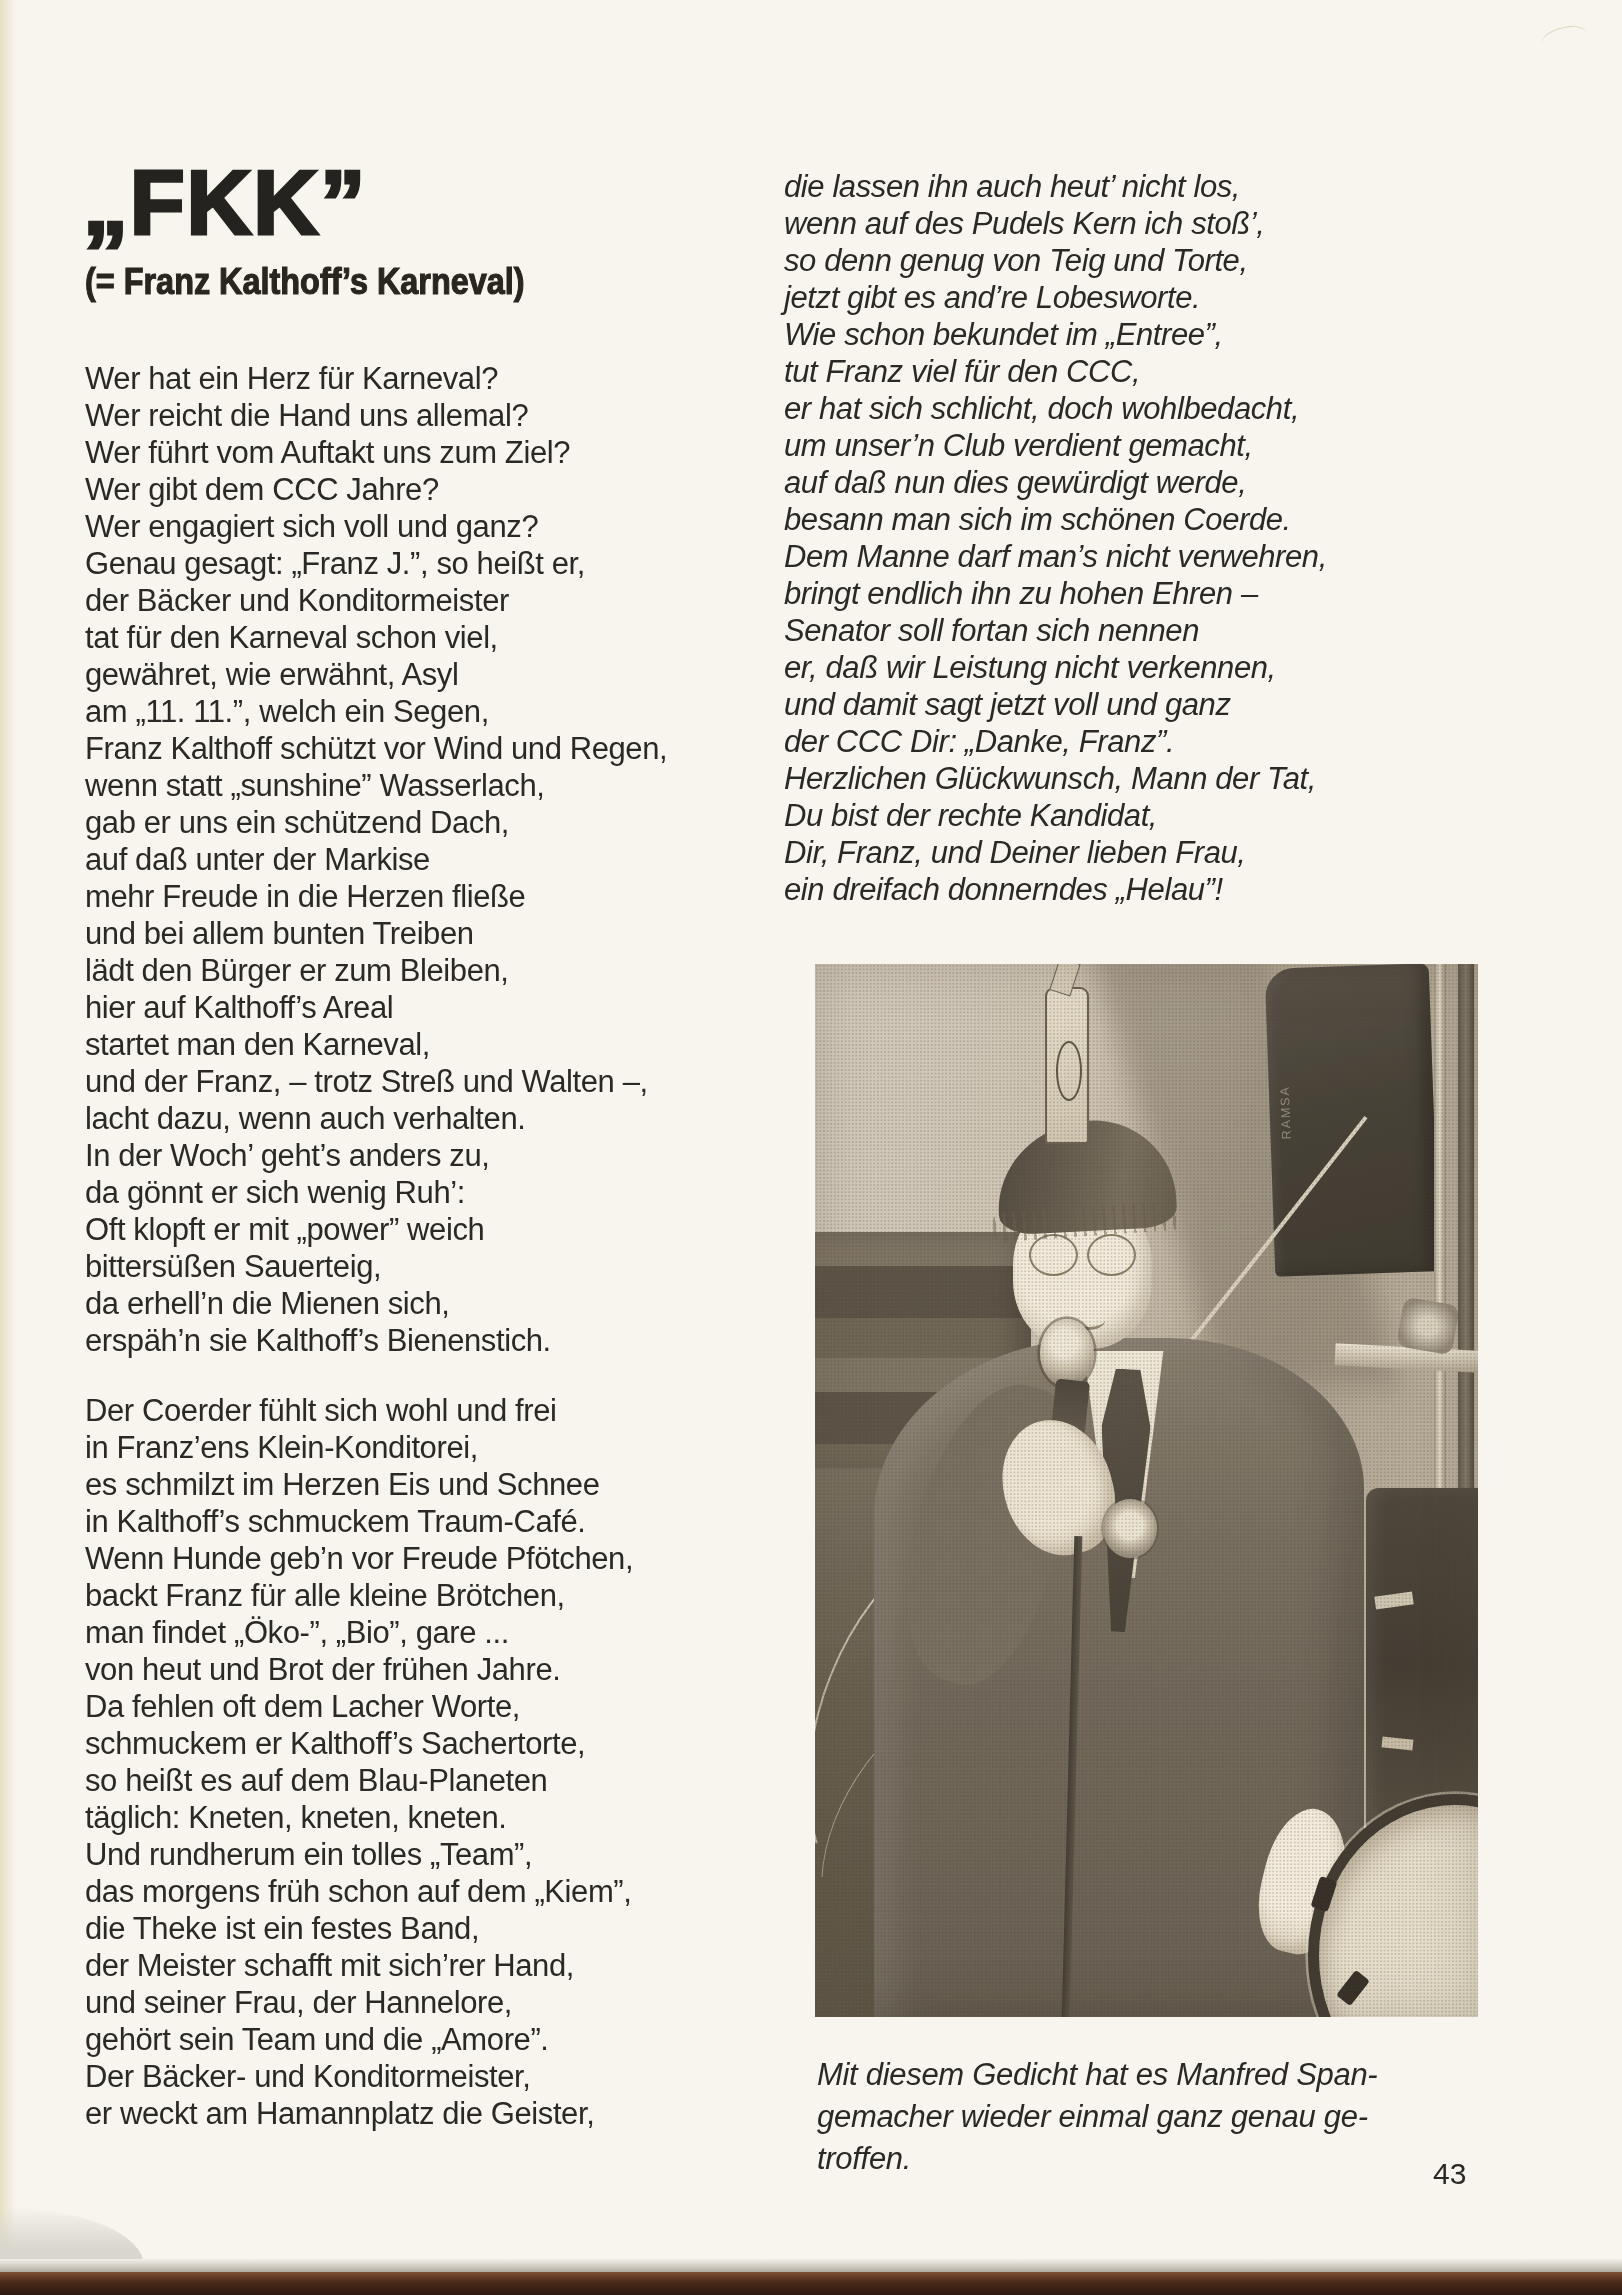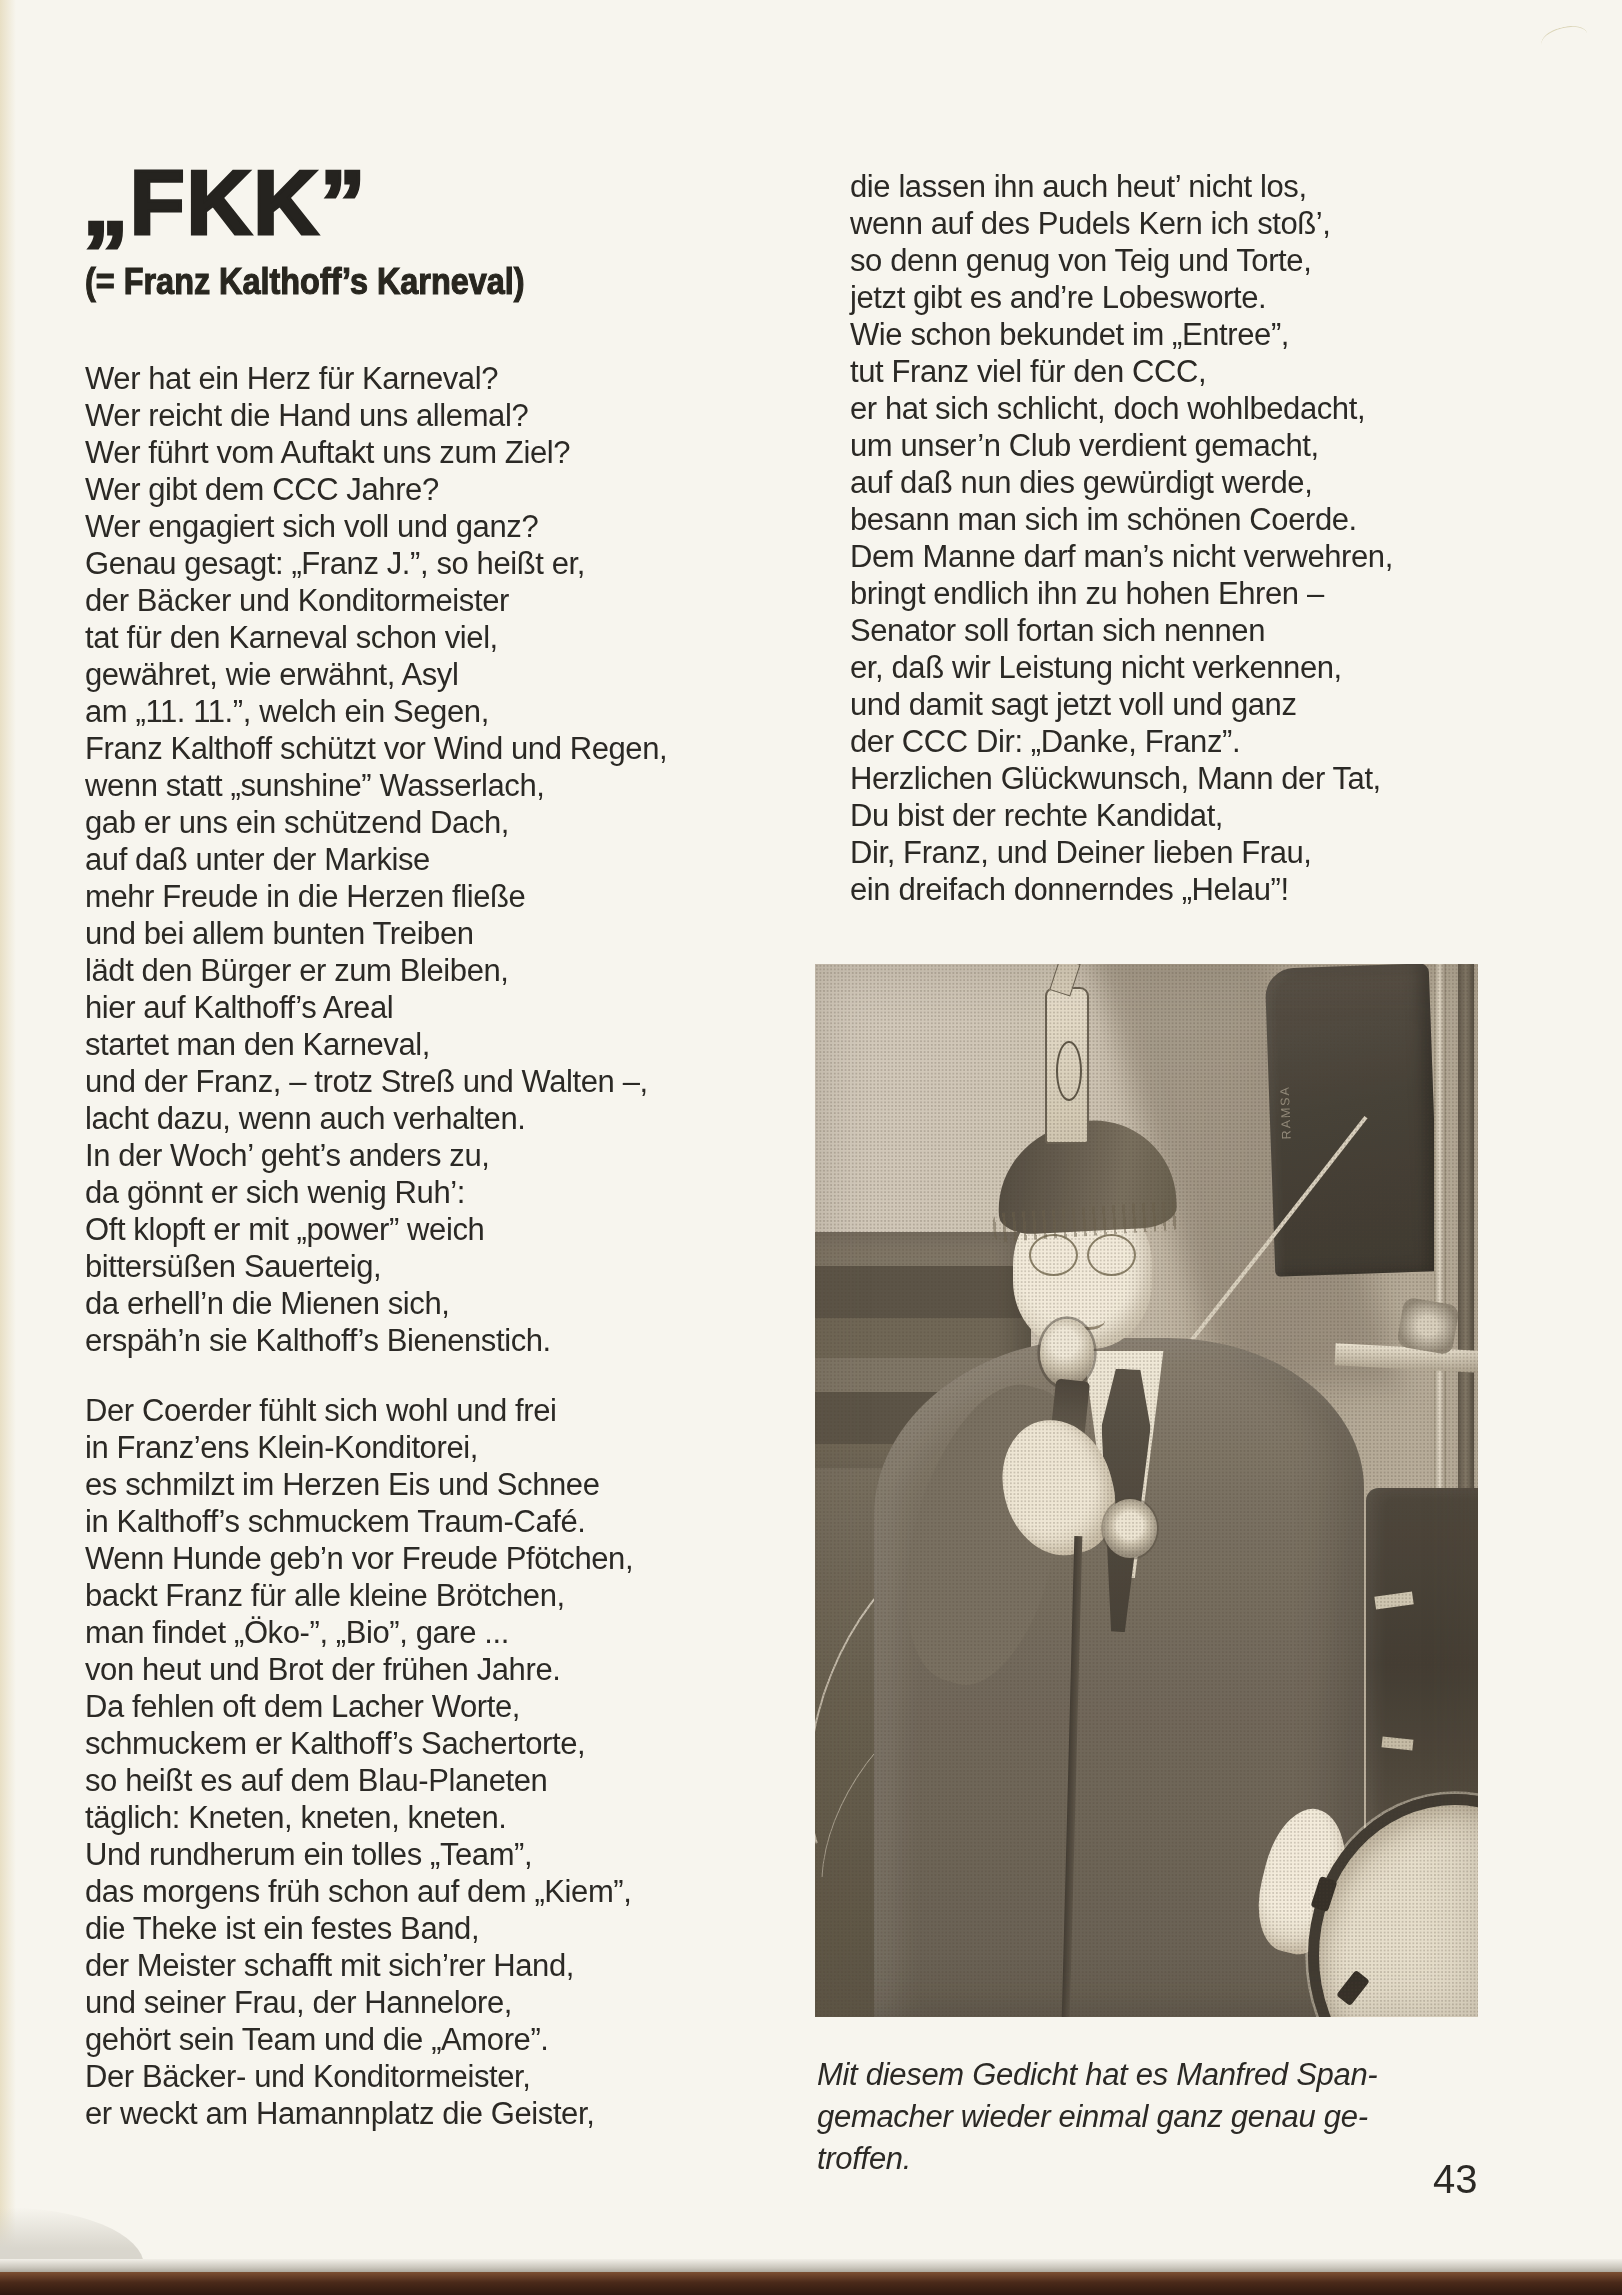--- a/index.html
+++ b/index.html
@@ -19,21 +19,21 @@
     font-weight:bold; -webkit-text-stroke:3.2px #25231f; color:#25231f; letter-spacing:1.8px; }
   .subtitle { position:absolute; left:85px; top:261px; font-size:36px; font-weight:bold;
     -webkit-text-stroke:1.1px #28261f; color:#28261f; transform:scaleX(.9); transform-origin:left top;
     white-space:nowrap; }
 
   
   .poem { position:absolute; font-size:31px; line-height:37px; letter-spacing:-0.4px;
     color:#2b2925; white-space:nowrap; }
   .poem .line { height:37px; }
   .left-col  { left:85px;  top:360px; }
-  .right-col { left:850px; top:168px; }
+  .right-col { left:784px; top:168px;font-style:italic; }
   .stanza-2  { margin-top:33px; }
 
   
   .photo { position:absolute; left:815px; top:964px; width:663px; height:1053px;
     overflow:hidden; background:#c6bdae; }
   .photo div { position:absolute; }
   .ph-wall { inset:0;
     background:linear-gradient(104deg,#d3cbbe 0%,#cec5b6 30%,#c0b6a5 46%,#a89d8b 58%,#b1a795 72%,#bcb2a1 100%); }
   .ph-shadow-band { left:270px; top:-27px; width:180px; height:450px;
     background:linear-gradient(#978d7d,#8b8071); transform:skewX(17deg);
@@ -130,21 +130,21 @@
   .ph-grain { inset:0;
     background-image:radial-gradient(rgba(76,64,50,.22) 0.9px, rgba(0,0,0,0) 1.3px);
     background-size:3.6px 3.6px;
     box-shadow:inset 0 0 54px rgba(90,78,62,.25); }
   .ph-tone { inset:0; background:rgba(213,198,172,.12); }
 
   
   .caption { position:absolute; left:817px; top:2054px; font-size:31px; line-height:42px;
     font-style:italic; letter-spacing:-0.3px; color:#2b2925; white-space:nowrap; }
   .caption .line { height:42px; }
-  .page-num { position:absolute; left:1433px; top:2157px; font-size:40px; color:#2b2925; }
+  .page-num { position:absolute; left:1433px; top:2157px; font-size:30px; color:#2b2925; }
 
   
   .scan-corner { position:absolute; left:0; top:2207px; width:144px; height:59px;
     background:linear-gradient(180deg, rgba(222,219,211,0), #d9d6cd 70%);
     border-radius:0 100% 0 0 / 0 100% 0 0; }
   .scan-strip-gray { position:absolute; left:0; top:2259px; width:1623px; height:14.4px;
     background:linear-gradient(#f1efe8 0%, #cbc7bd 60%, #a8a499 100%); }
   .scan-strip-dark { position:absolute; left:0; top:2272px; width:1623px; height:23.4px;
     background:linear-gradient(180deg,#7c4f33 0%,#4b2a1a 45%,#2d180f 100%); }
 </style>

